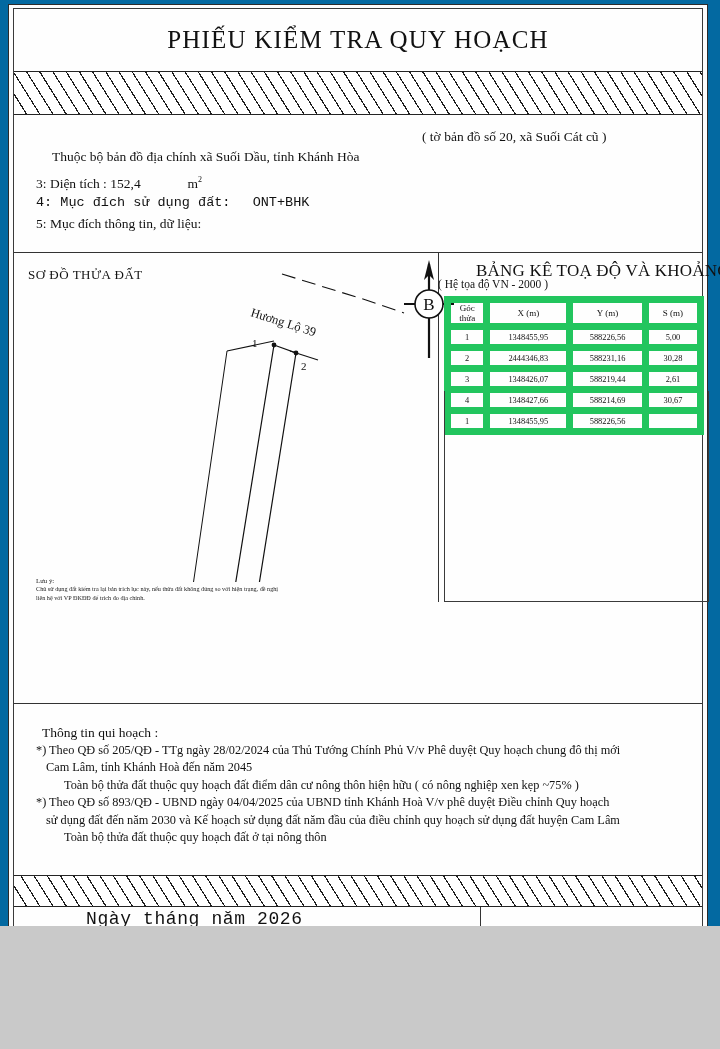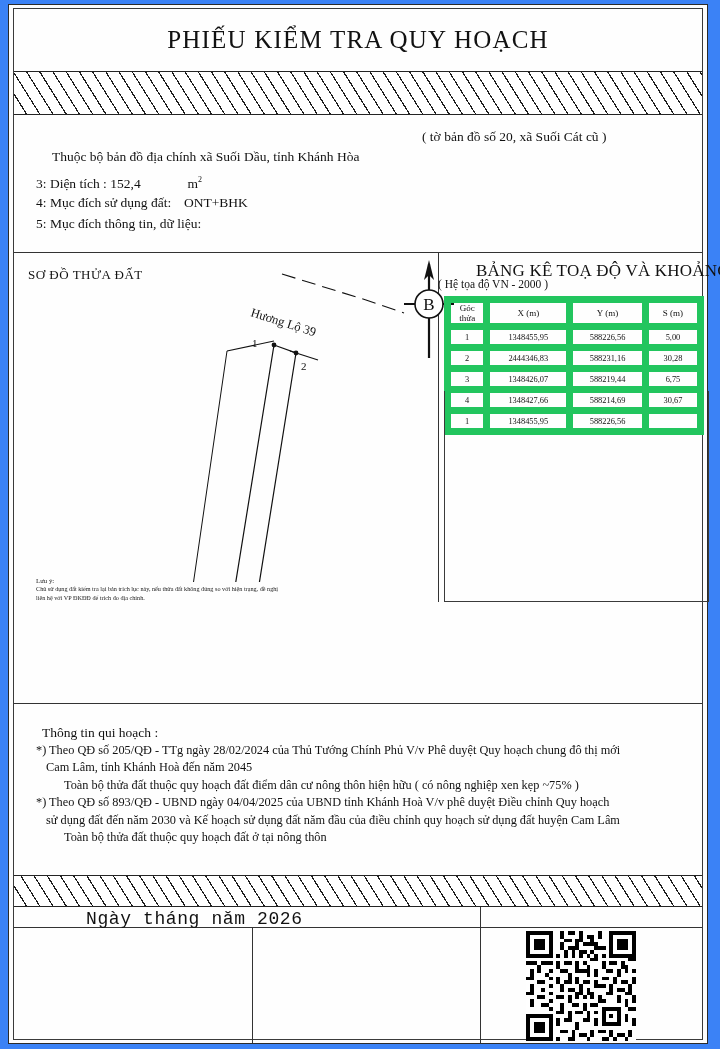--- a/index.html
+++ b/index.html
@@ -1,18 +1,18 @@
 <!DOCTYPE html>
 <html><head>
 <meta charset="utf-8">
 <style>
   html,body{margin:0;padding:0;background:#c9c9c9;}
   body{font-family:"Liberation Serif", serif;}
   #page{
-    position:relative;width:720px;height:1049px;background:#3b82f6;overflow:hidden;
+    position:relative;width:720px;height:926px;background:#0369a1;overflow:hidden;
   }
   .sheet{
     position:absolute;left:8px;top:4px;width:700px;height:1040px;
     background:#fdfdfd;border:1px solid #2b2b2b;box-sizing:border-box;
   }
   .sheet-inner{
     position:absolute;left:4px;top:3px;right:4px;bottom:3px;
     border:1px solid #3a3a3a;box-sizing:border-box;background:#fefefe;
   }
   
@@ -100,21 +100,21 @@
 
       <div class="info" style="top:106px;height:137px;">
         <div class="row" style="left:408px;top:12px;">( tờ bản đồ số 20, xã Suối Cát cũ )</div>
         <div class="row" style="left:38px;top:32px;">Thuộc bộ bản đồ địa chính xã Suối Dầu,  tỉnh Khánh Hòa</div>
         <div class="row" style="left:22px;top:55px;">
           <span>3: Diện tích :</span>
           <span>152,4</span>
           <span style="display:inline-block;width:40px;"></span>
           <span>m</span><span class="sup">2</span>
         </div>
-        <div class="row" style="left:22px;top:78px;">
+        <div class="row" style="left:22px;top:78px;font-family:Liberation Mono, monospace;">
           <span>4: Mục đích sử dụng đất:</span>
           <span style="display:inline-block;width:6px;"></span>
           <span>ONT+BHK</span>
         </div>
         <div class="row" style="left:22px;top:99px;">5: Mục đích thông tin, dữ liệu:</div>
       </div>
 
       <div class="hline" style="left:0;right:0;top:243px;"></div>
       <div class="hline" style="left:0;right:0;top:694px;"></div>
       <div class="vline" style="left:424px;top:243px;height:350px;"></div>
@@ -191,21 +191,21 @@
             <tr>
               <td class="c0">2</td>
               <td class="c1">2444346,83</td>
               <td class="c2">588231,16</td>
               <td class="c3">30,28</td>
             </tr>
             <tr>
               <td class="c0">3</td>
               <td class="c1">1348426,07</td>
               <td class="c2">588219,44</td>
-              <td class="c3">6,75</td>
+              <td class="c3">2,61</td>
             </tr>
             <tr>
               <td class="c0">4</td>
               <td class="c1">1348427,66</td>
               <td class="c2">588214,69</td>
               <td class="c3">30,67</td>
             </tr>
             <tr>
               <td class="c0">1</td>
               <td class="c1">1348455,95</td>

